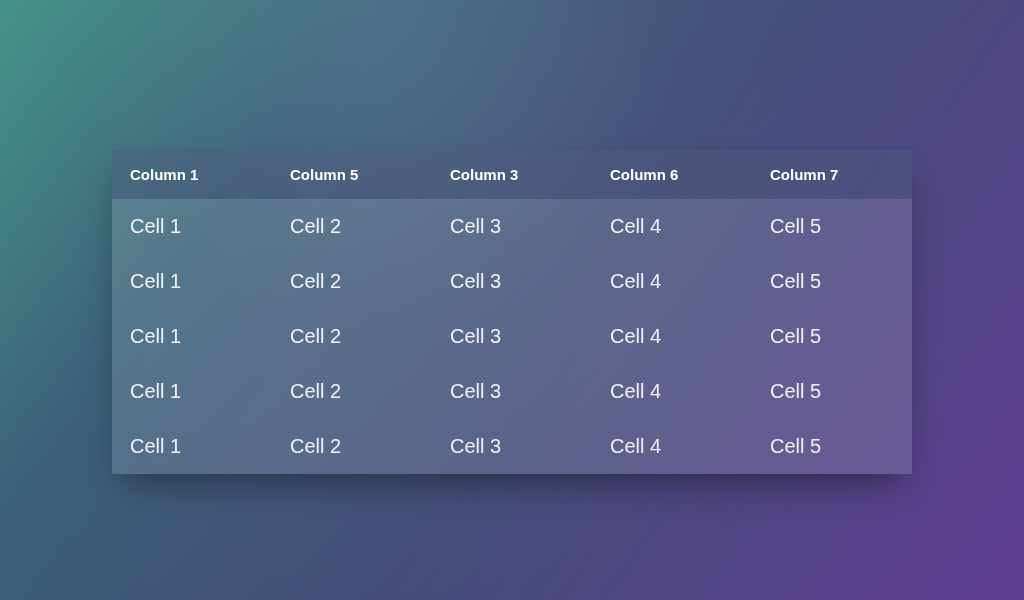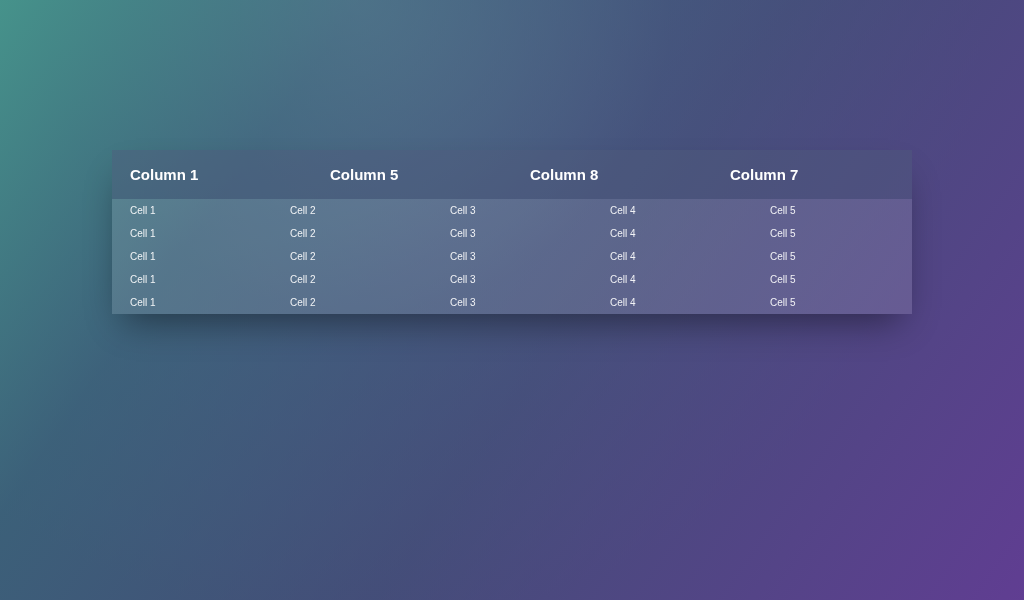--- a/index.html
+++ b/index.html
@@ -63,36 +63,37 @@
     color: #ffffff;
     white-space: nowrap;
   }
 
   .tbody-row {
     display: flex;
   }
 
   .td {
     flex: 1;
-    padding: 6px 18px;
-    font-size: 10px;
+    padding: 16px 18px;
+    font-size: 20px;
     font-weight: 400;
     color: rgba(255, 255, 255, 0.92);
     white-space: nowrap;
   }
 </style>
 </head>
 <body>
 
 <div class="table-container">
 
   <div class="thead-row">
     <div class="th">Column 1</div>
     <div class="th">Column 5</div>
-    <div class="th">Column 8</div>
+    <div class="th">Column 3</div>
+    <div class="th">Column 6</div>
     <div class="th">Column 7</div>
   </div>
 
   <div class="tbody-row">
     <div class="td">Cell 1</div>
     <div class="td">Cell 2</div>
     <div class="td">Cell 3</div>
     <div class="td">Cell 4</div>
     <div class="td">Cell 5</div>
   </div>

